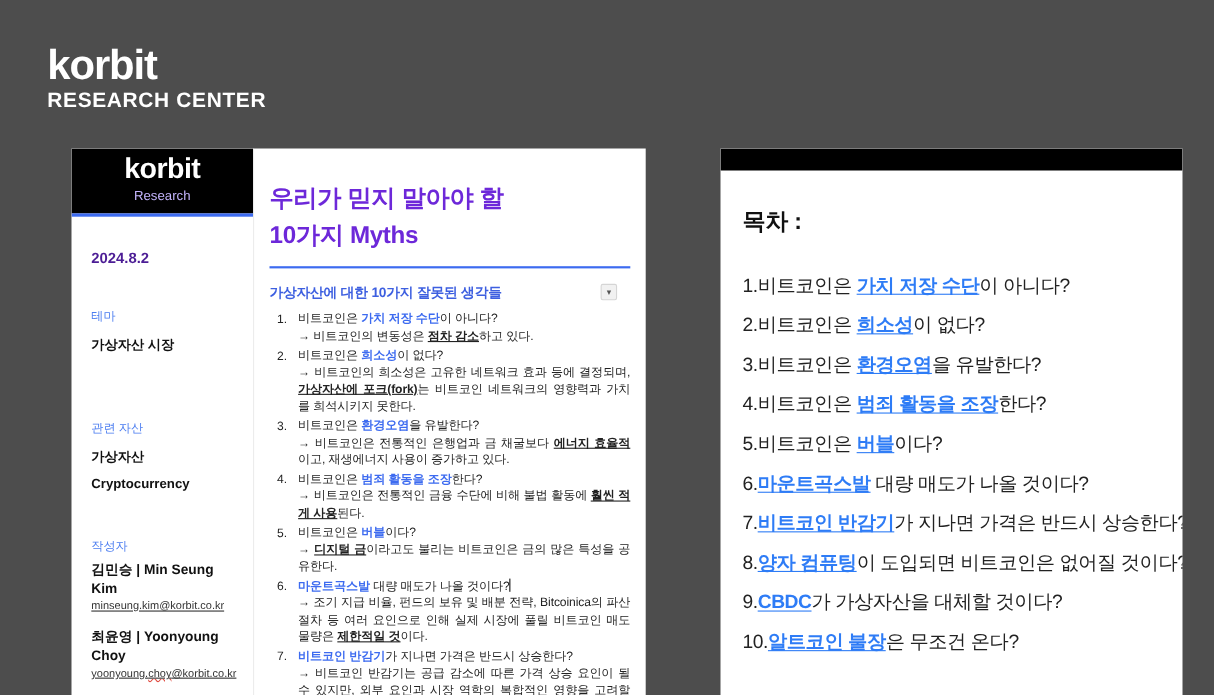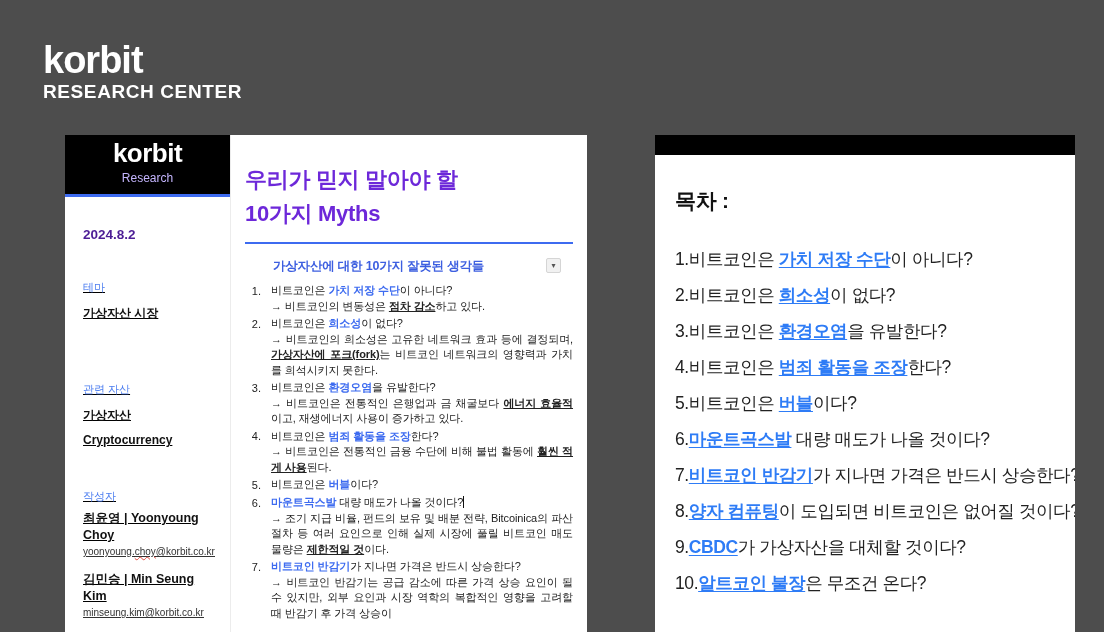--- a/index.html
+++ b/index.html
@@ -23,36 +23,36 @@
   .doc-sidebar { width: 166px; flex: 0 0 166px; border-right: 1px solid #ececec; display: flex; flex-direction: column; }
   .doc-sidebar-header {
     height: 104px; background: #000000; color: #fff;
     display: flex; flex-direction: column; align-items: center; justify-content: center;
   }
   .doc-logo-1 { font-size: 26px; font-weight: 800; letter-spacing: -0.5px; line-height: 28px; }
   .doc-logo-2 { font-size: 12px; font-weight: 400; color: #c4b5fd; line-height: 22px; }
   .doc-blue-stripe { height: 6px; background: #3d6bf0; }
   .doc-sidebar-body { padding: 30px 10px 0 18px; }
   .doc-date { color: #4c1d95; font-weight: 700; font-size: 13.5px; }
-  .side-section { margin-top: 38px; text-decoration: underline; }
+  .side-section { margin-top: 38px; }
   .side-section.assets { margin-top: 56px; }
   .side-label { color: #4a7cf0; font-size: 11px; font-weight: 400; margin-bottom: 6px; }
   .side-line { color: #111111; font-size: 12px; font-weight: 700; line-height: 25px; }
   .authors { margin-top: 36px; }
   .author { margin-bottom: 12px; }
   .author-name { color: #111111; font-size: 12.5px; font-weight: 700; line-height: 17px; }
   .author-email { color: #333333; font-size: 10px; text-decoration: underline; line-height: 15px; cursor: pointer; }
   .author-email .sp { text-decoration: underline wavy #e04a3f; }
 
   
   .doc-content { flex: 1; padding: 28px 14px 0 14px; position: relative; }
   .doc-title { font-size: 22px; font-weight: 800; color: #6d28d9; line-height: 34px; letter-spacing: -0.3px; }
   .doc-rule { height: 2px; background: #3d6bf0; margin: 11px 0 14px 0; }
   .doc-section-row { display: flex; align-items: flex-start; justify-content: space-between; }
-  .doc-section-heading { color: #3d5fe0; font-size: 12.5px; font-weight: 700; letter-spacing: -0.2px; margin-left: 28px; }
+  .doc-section-heading { color: #3d5fe0; font-size: 12.5px; font-weight: 700; letter-spacing: -0.2px; }
   .dropdown-widget {
     width: 15px; height: 15px; background: #f1f1f1; border: 1px solid #d5d5d5; border-radius: 2px;
     font-size: 8px; color: #555; display: flex; align-items: center; justify-content: center;
     cursor: pointer; margin-right: 12px;
   }
   .myth-list { margin-top: 8px; }
   .myth { display: flex; margin-bottom: 2px; }
   .myth-num { flex: 0 0 16px; text-align: right; margin-right: 10px; font-size: 11px; color: #222; line-height: 15.5px; padding-top: 0.5px; }
   .myth-body { flex: 1; font-size: 11px; color: #222222; line-height: 15.5px; letter-spacing: -0.1px; }
   .myth-q { text-align: left; }
@@ -95,26 +95,26 @@
           <div class="side-section assets">
             <div class="side-label">관련 자산</div>
             <div class="side-line">가상자산</div>
             <div class="side-line">Cryptocurrency</div>
           </div>
         </div>
       <div class="authors side-section">
         <div class="side-label">작성자</div>
         <div>
             <div class="author">
+              <div class="author-name">김민승 | Min Seung Kim</div>
+              <div class="author-email"><span>minseung.kim@korbit.co.kr</span></div>
+            </div>
+            <div class="author">
               <div class="author-name">최윤영 | Yoonyoung Choy</div>
               <div class="author-email"><span>yoonyoung.</span><span class="sp">choy</span><span>@korbit.co.kr</span></div>
-            </div>
-            <div class="author">
-              <div class="author-name">김민승 | Min Seung Kim</div>
-              <div class="author-email"><span>minseung.kim@korbit.co.kr</span></div>
             </div>
           </div>
       </div>
     </div>
   </div>
   <div class="doc-content">
     <div class="doc-title">
       <div>우리가 믿지 말아야 할</div>
       <div>10가지 Myths</div>
     </div>
@@ -149,20 +149,21 @@
           <span class="myth-num">4.</span>
           <div class="myth-body">
             <div class="myth-q"><span>비트코인은 </span><span class="kw">범죄 활동을 조장</span><span>한다?</span></div>
             <div class="myth-a"><span>→ 비트코인은 전통적인 금융 수단에 비해 불법 활동에 </span><span class="bu">훨씬 적게 사용</span><span>된다.</span></div>
           </div>
         </div>
         <div class="myth">
           <span class="myth-num">5.</span>
           <div class="myth-body">
             <div class="myth-q"><span>비트코인은 </span><span class="kw">버블</span><span>이다?</span></div>
+            <div class="myth-a"><span>→ </span><span class="bu">디지털 금</span><span>이라고도 불리는 비트코인은 금의 많은 특성을 공유한다.</span></div>
           </div>
         </div>
         <div class="myth">
           <span class="myth-num">6.</span>
           <div class="myth-body">
             <div class="myth-q"><span class="kw">마운트곡스발</span><span> 대량 매도가 나올 것이다?</span><span class="caret"></span></div>
             <div class="myth-a"><span>→ 조기 지급 비율, 펀드의 보유 및 배분 전략, Bitcoinica의 파산 절차 등 여러 요인으로 인해 실제 시장에 풀릴 비트코인 매도 물량은 </span><span class="bu">제한적일 것</span><span>이다.</span></div>
           </div>
         </div>
         <div class="myth">

